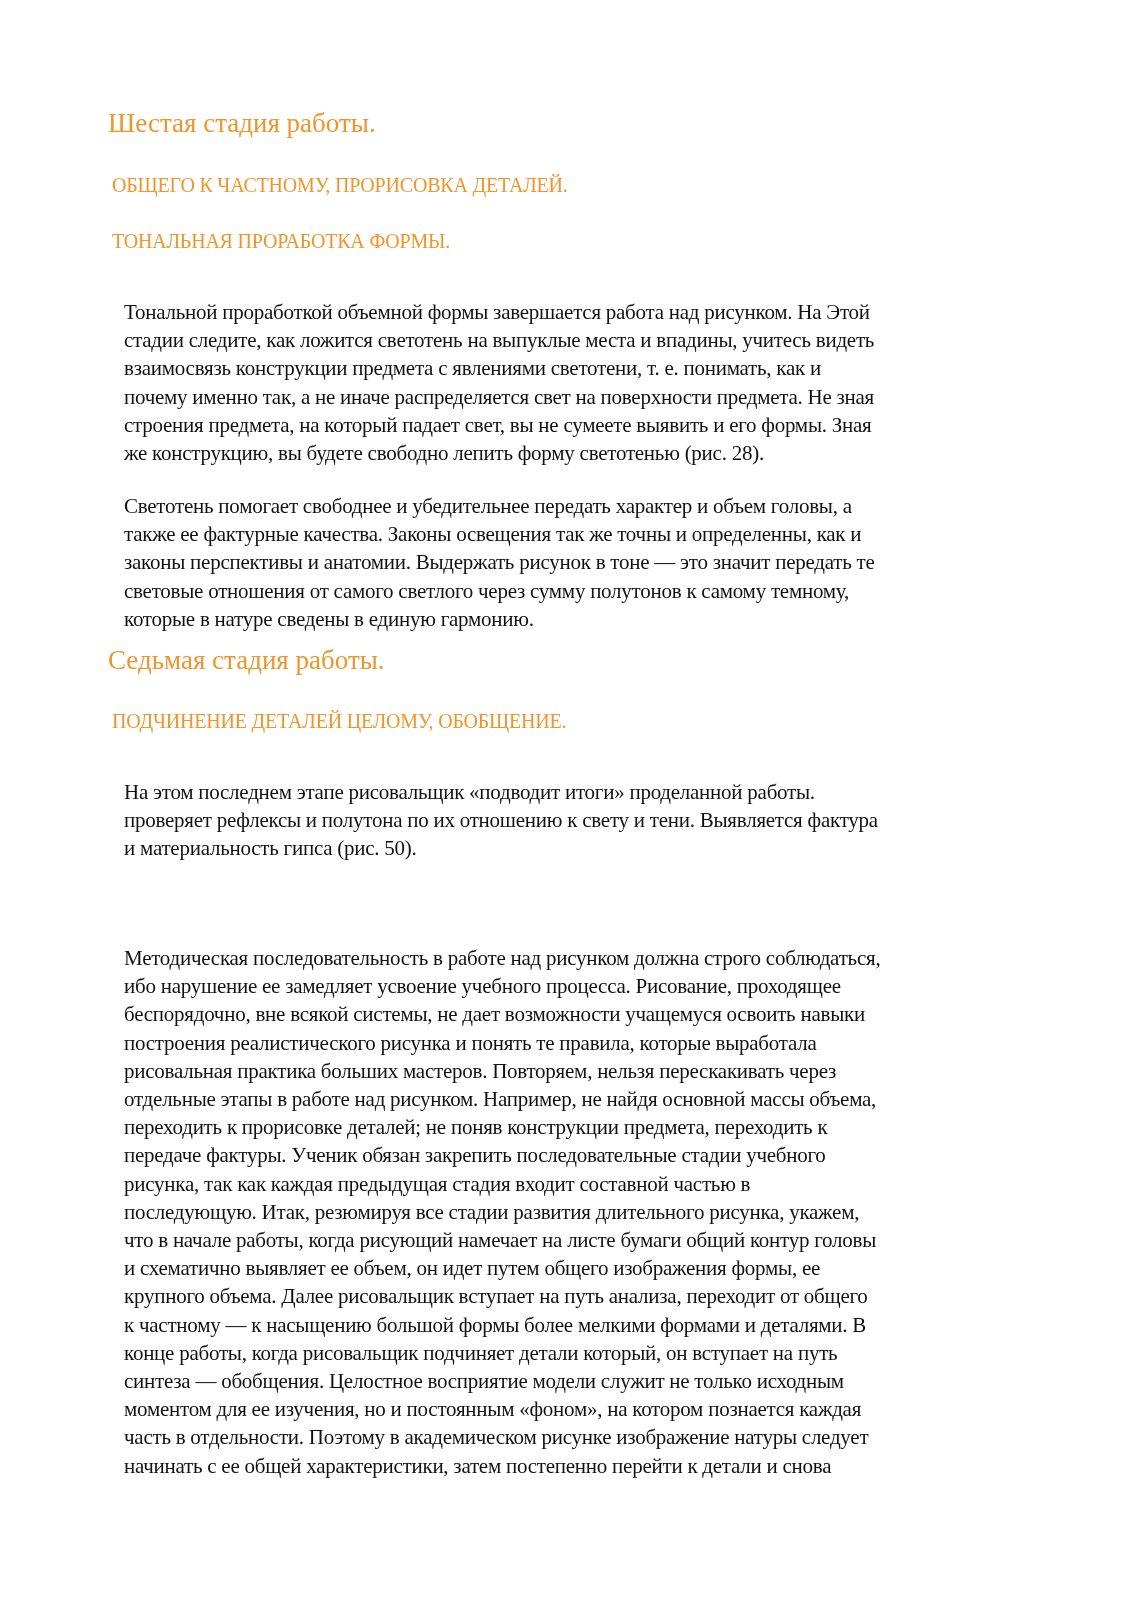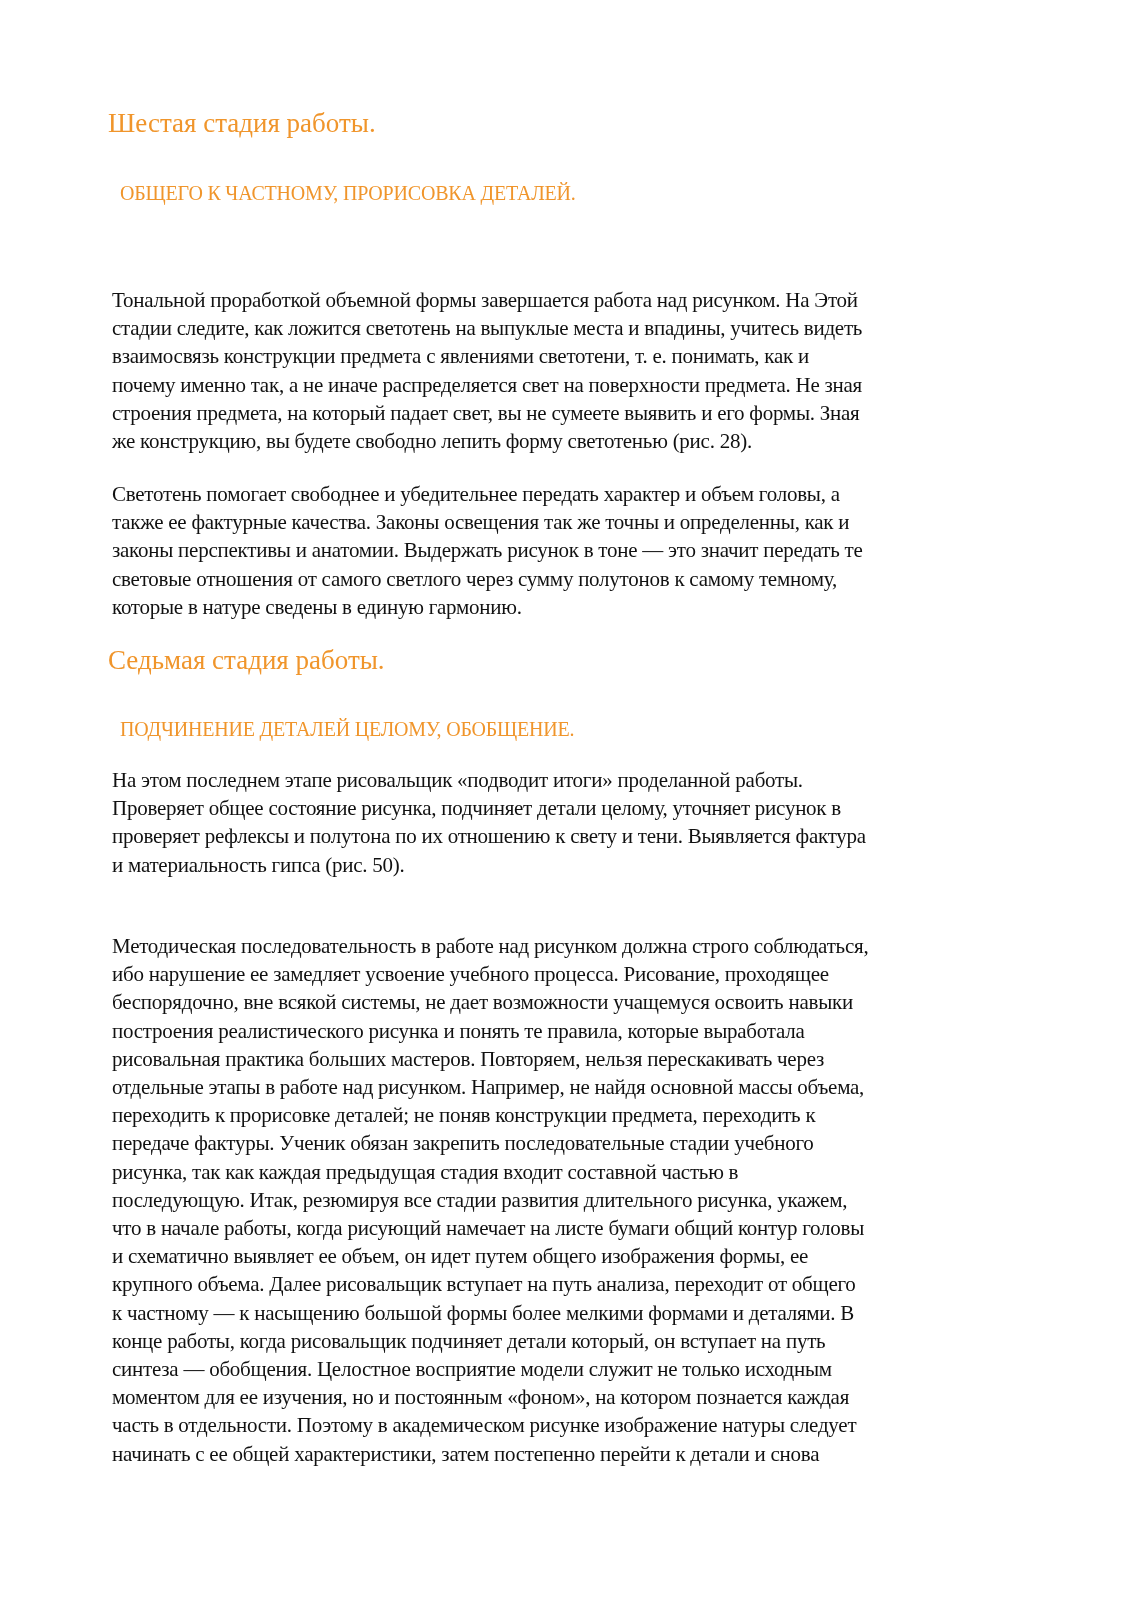--- a/index.html
+++ b/index.html
@@ -9,37 +9,38 @@
       font-family: "Liberation Serif", "DejaVu Serif", serif;
       color: #111111;
     }
     .h-stage {
       position: absolute; left: 108px;
       font-size: 27px; color: #F0952B; font-weight: normal; margin: 0;
       letter-spacing: 0px;
     }
     .h-sub {
       position: absolute; left: 108px;
-      font-size: 20px; color: #F0952B; font-weight: normal; margin: 12px;
+      font-size: 20px; color: #F0952B; font-weight: normal; margin: 4px;
       text-transform: none; letter-spacing: -0.2px;
     }
     .para {
       position: absolute; left: 108px; width: 930px;
-      font-size: 21px; line-height: 28.2px; margin: 4px;
+      font-size: 21px; line-height: 28.2px; margin: 16px;
       letter-spacing: -0.25px;
     }
     .line { display: block; white-space: nowrap; }
   </style>
 </head>
 <body>
 
 <div class="page">
 
   <h1 class="h-stage" style="top:108px;">Шестая стадия работы.</h1>
   <h2 class="h-sub" style="top:170px;">ОБЩЕГО К ЧАСТНОМУ, ПРОРИСОВКА ДЕТАЛЕЙ.</h2>
+  <h2 class="h-sub" style="top:226px;">ТОНАЛЬНАЯ ПРОРАБОТКА ФОРМЫ.</h2>
 
   <p class="para" style="top:282px;">
     <span class="line">Тональной проработкой объемной формы завершается работа над рисунком. На Этой</span>
     <span class="line">стадии следите, как ложится светотень на выпуклые места и впадины, учитесь видеть</span>
     <span class="line">взаимосвязь конструкции предмета с явлениями светотени, т. е. понимать, как и</span>
     <span class="line">почему именно так, а не иначе распределяется свет на поверхности предмета. Не зная</span>
     <span class="line">строения предмета, на который падает свет, вы не сумеете выявить и его формы. Зная</span>
     <span class="line">же конструкцию, вы будете свободно лепить форму светотенью (рис. 28).</span>
   </p>
 
@@ -49,21 +50,20 @@
     <span class="line">законы перспективы и анатомии. Выдержать рисунок в тоне — это значит передать те</span>
     <span class="line">световые отношения от самого светлого через сумму полутонов к самому темному,</span>
     <span class="line">которые в натуре сведены в единую гармонию.</span>
   </p>
 
   <h1 class="h-stage" style="top:645px;">Седьмая стадия работы.</h1>
   <h2 class="h-sub" style="top:706px;">ПОДЧИНЕНИЕ ДЕТАЛЕЙ ЦЕЛОМУ, ОБОБЩЕНИЕ.</h2>
 
   <p class="para" style="top:762px;">
     <span class="line">На этом последнем этапе рисовальщик «подводит итоги» проделанной работы.</span>
-    <span class="line">Проверяет общее состояние рисунка, подчиняет детали целому, уточняет рисунок в</span>
     <span class="line">проверяет рефлексы и полутона по их отношению к свету и тени. Выявляется фактура</span>
     <span class="line">и материальность гипса (рис. 50).</span>
   </p>
 
   <p class="para" style="top:928px;">
     <span class="line">Методическая последовательность в работе над рисунком должна строго соблюдаться,</span>
     <span class="line">ибо нарушение ее замедляет усвоение учебного процесса. Рисование, проходящее</span>
     <span class="line">беспорядочно, вне всякой системы, не дает возможности учащемуся освоить навыки</span>
     <span class="line">построения реалистического рисунка и понять те правила, которые выработала</span>
     <span class="line">рисовальная практика больших мастеров. Повторяем, нельзя перескакивать через</span>

